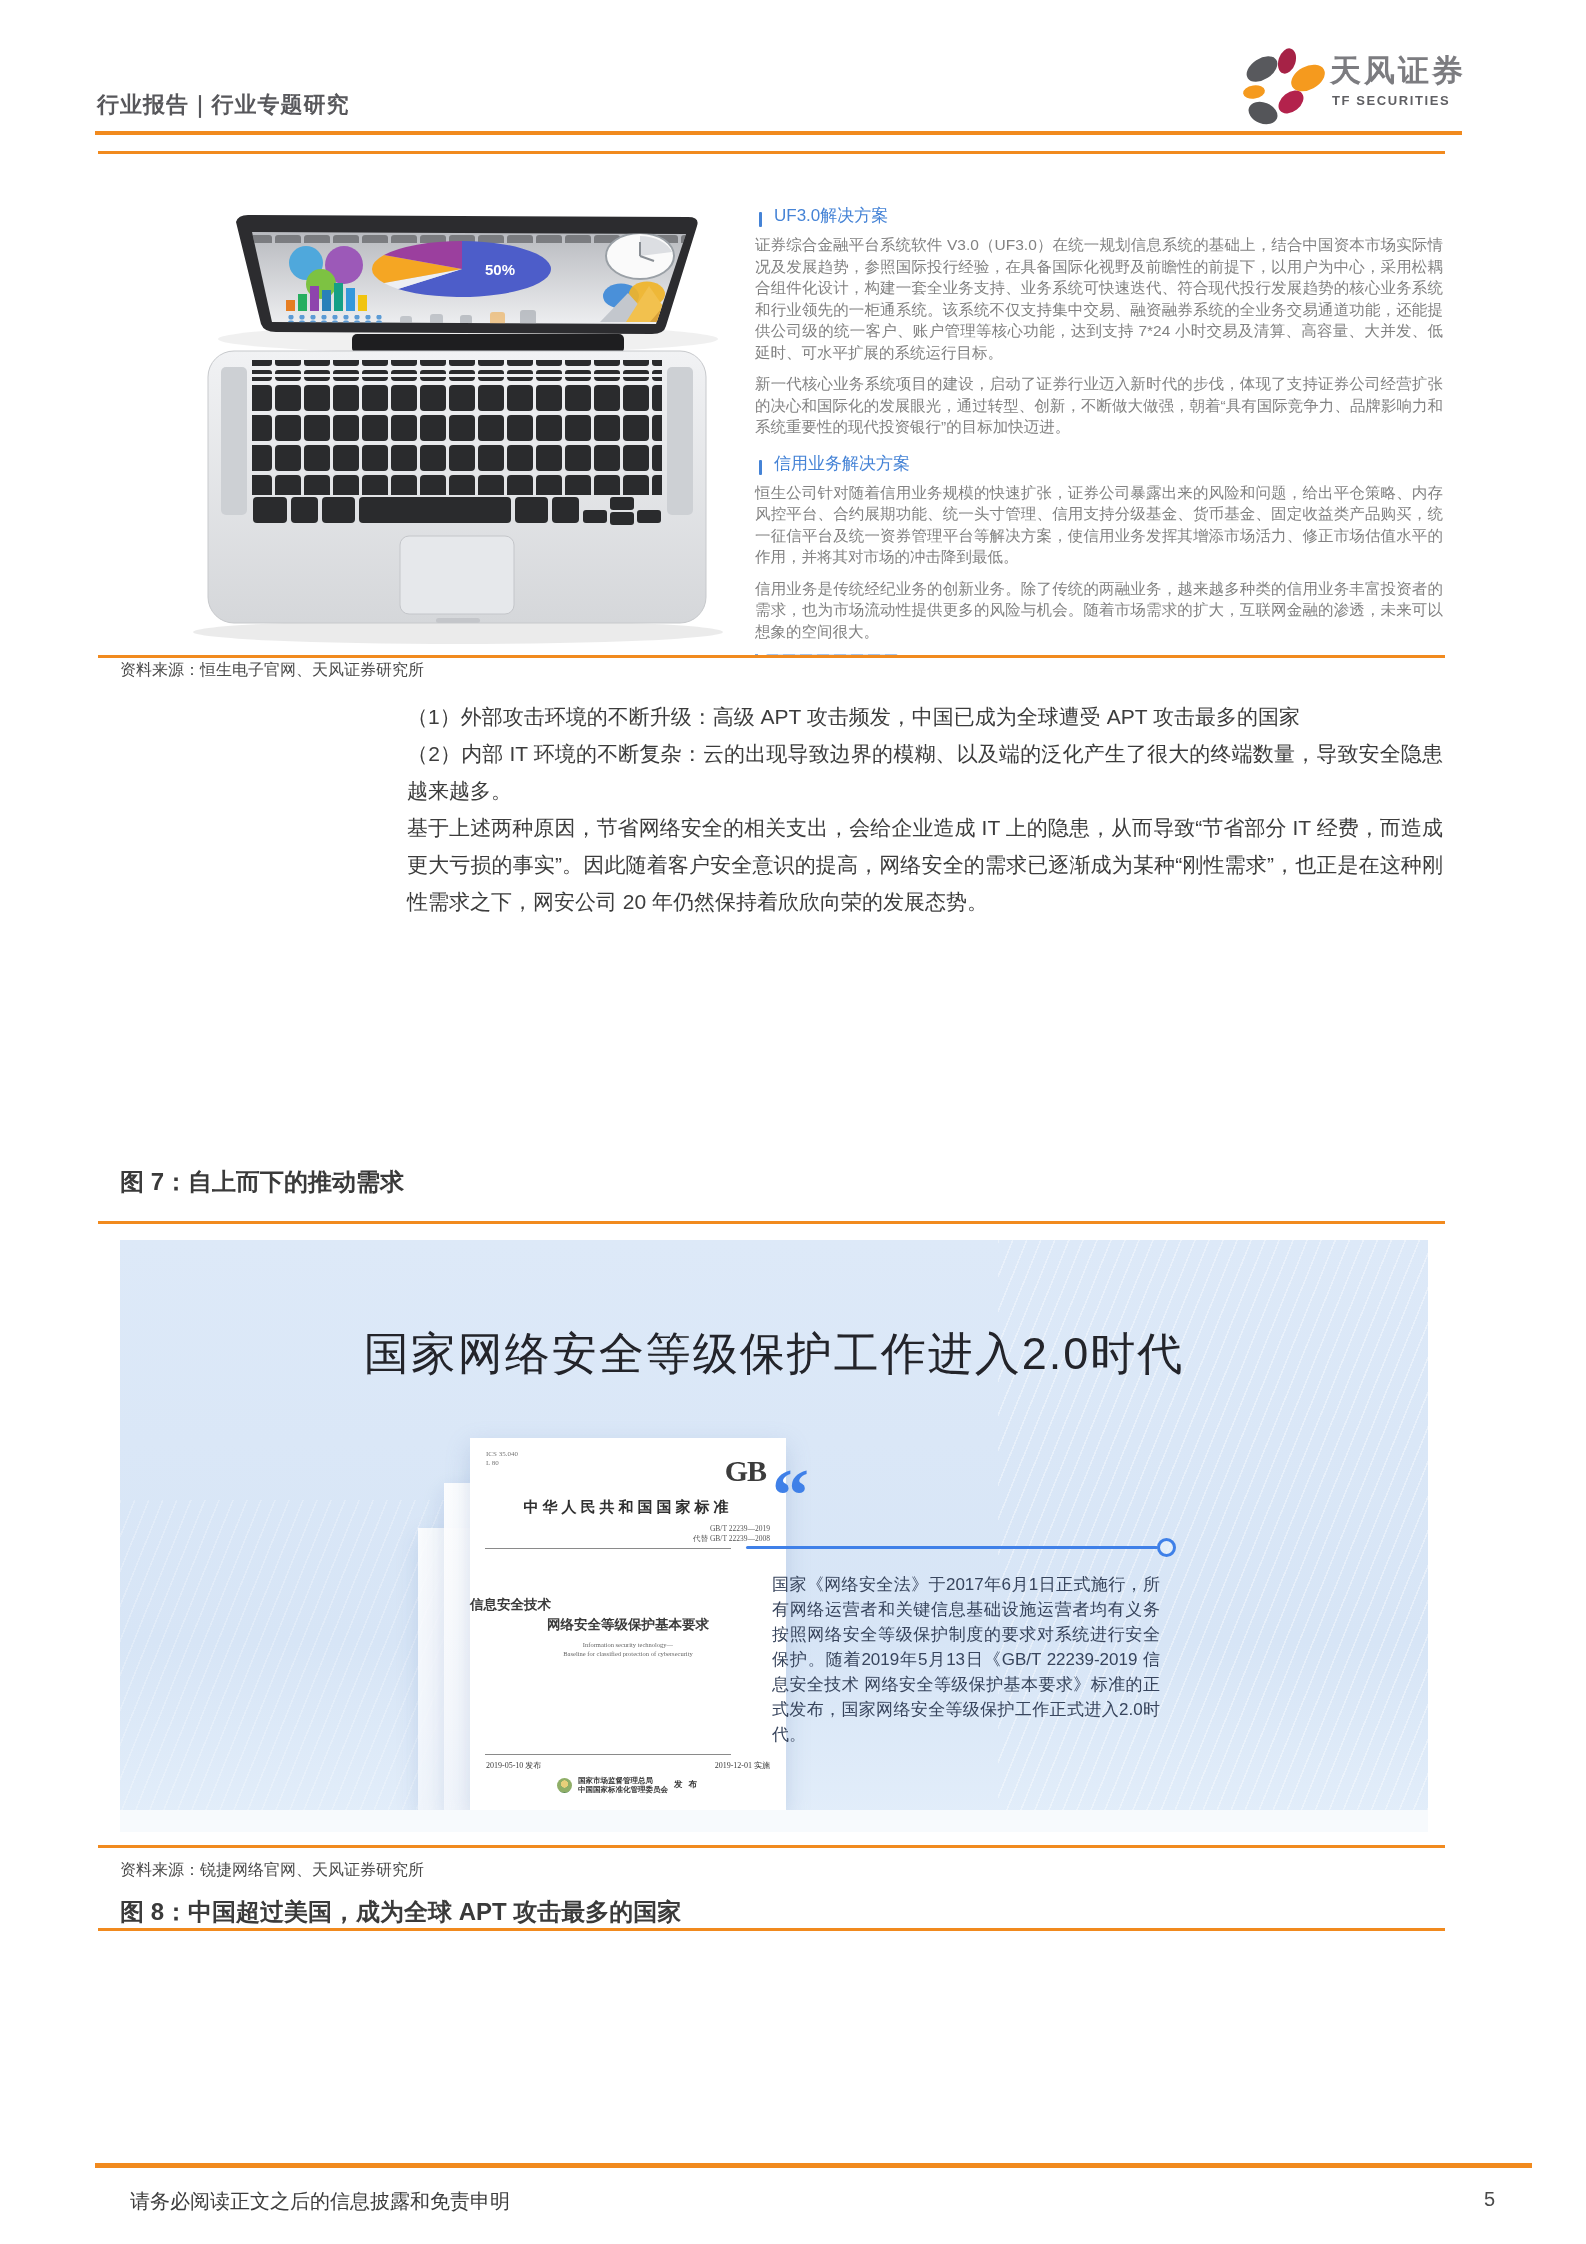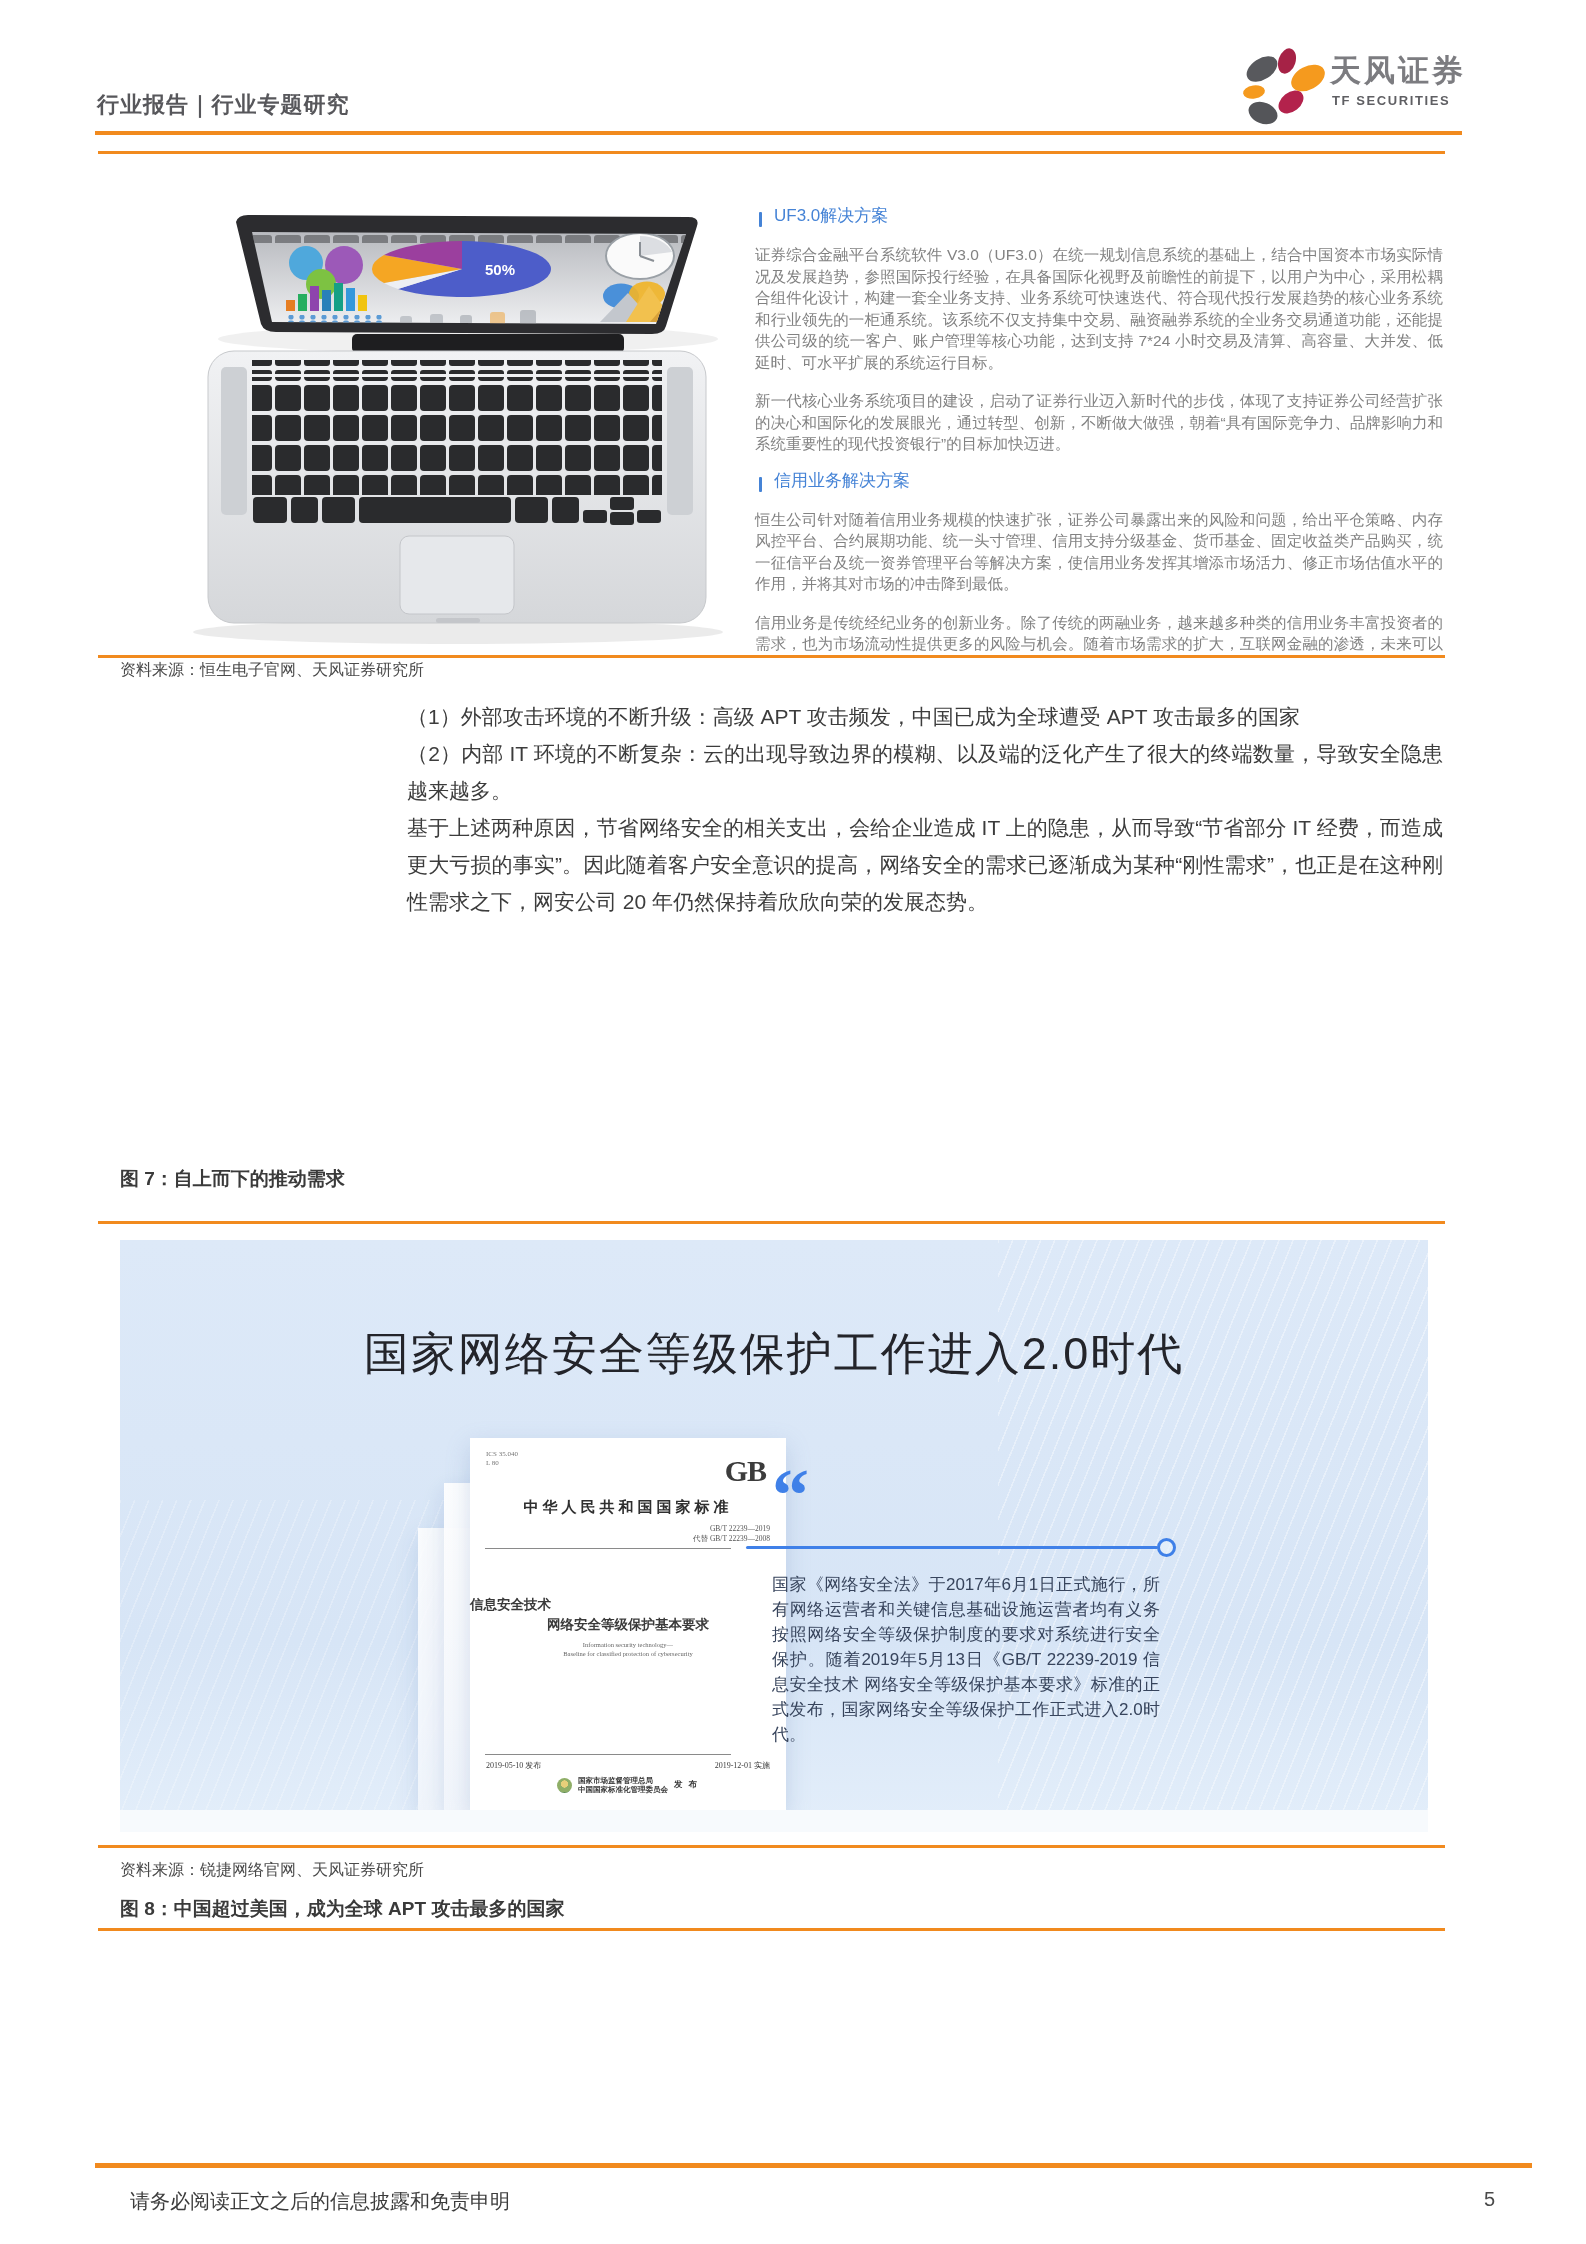--- a/index.html
+++ b/index.html
@@ -14,37 +14,37 @@
   .brand-cn{left:1330px;top:50px;font-size:31px;font-weight:bold;color:#7c7c80;letter-spacing:3px;}
   .brand-en{left:1332px;top:93px;font-size:13px;font-weight:bold;color:#5f5f63;letter-spacing:1.6px;}
 
   
   .block1{left:98px;top:151px;width:1347px;height:501px;background:#fff;
           border-top:3px solid #F18A1E;border-bottom:3px solid #F18A1E;overflow:hidden;}
   .sol-col{position:absolute;left:657px;top:50px;width:688px;}
   .sol-h{display:flex;align-items:flex-end;gap:12px;margin:0 0 6px 4px;}
   .sol-h .bar{width:3px;height:15px;background:#4583D6;border-radius:1px;}
   .sol-h .txt{font-size:17px;color:#4583D6;font-weight:500;}
-  .sol-p{margin:17px 0 10px 0;font-size:15.5px;line-height:21.5px;color:#828282;text-align:justify;}
+  .sol-p{margin:7px 0 10px 0;font-size:15.5px;line-height:21.5px;color:#828282;text-align:justify;}
   .sol-h2{margin-top:14px;}
   .trunc-head{display:flex;align-items:flex-start;gap:8px;height:10px;overflow:hidden;margin-top:12px;}
   .trunc-head .bar{width:3px;height:10px;background:#7FA8E0;}
   .trunc-head .smudge{width:132px;height:9px;border-radius:2px;
        background:repeating-linear-gradient(90deg,#8FB3E6 0 12px,#c9dbf5 12px 17px);opacity:.8;}
 
   .src{font-size:16px;color:#4a4a4a;}
   .src1{left:120px;top:660px;}
 
   
   .bodytext{left:407px;top:698px;width:1036px;font-size:21px;line-height:37px;color:#3c3c3c;text-align:justify;}
   .bodytext p{margin:0;}
   .bodytext .lead{font-weight:bold;color:#2e2e2e;}
 
   
-  .cap{font-size:19px;font-weight:bold;color:#3a3a3a;}
+  .cap{font-size:24px;font-weight:bold;color:#3a3a3a;}
   .cap7{left:120px;top:1166px;}
   .rule{height:3px;background:#F18A1E;}
   .rule-f7top{left:98px;top:1221px;width:1347px;}
   .fig7{left:120px;top:1240px;width:1308px;height:592px;overflow:hidden;
         background:linear-gradient(180deg,#dde9f8 0%,#d7e5f6 68%,#e3eefa 100%);}
   .fig7 .tex{position:absolute;background:repeating-linear-gradient(112deg,rgba(255,255,255,.5) 0 1.5px,rgba(255,255,255,0) 1.5px 13px);}
   .tex-r{right:0;top:0;width:430px;height:570px;opacity:.75;}
   .tex-l{left:0;bottom:22px;width:420px;height:310px;opacity:.5;}
   .fig7-strip{position:absolute;left:0;bottom:0;width:100%;height:22px;background:#f7fafd;}
   .fig7-title{position:absolute;left:0;top:84px;width:100%;text-align:center;font-size:45px;

